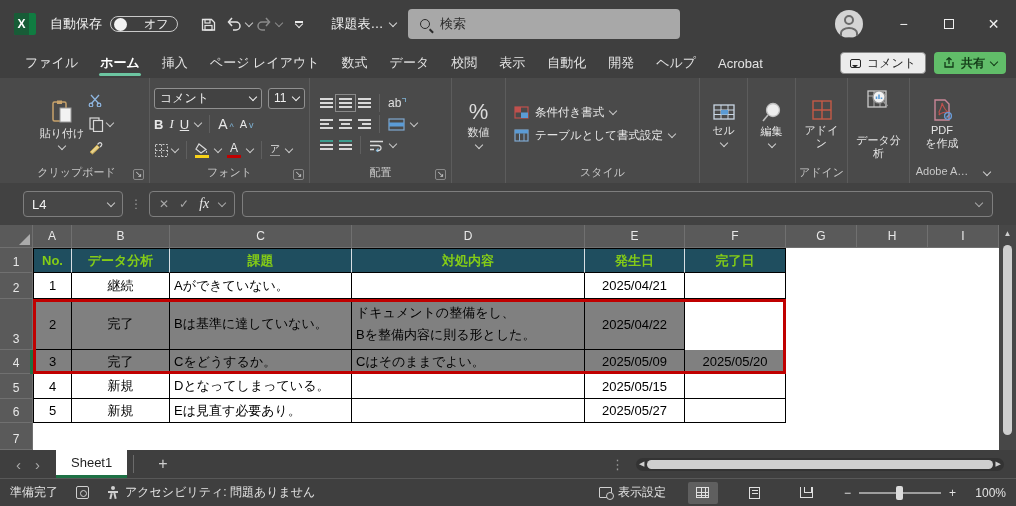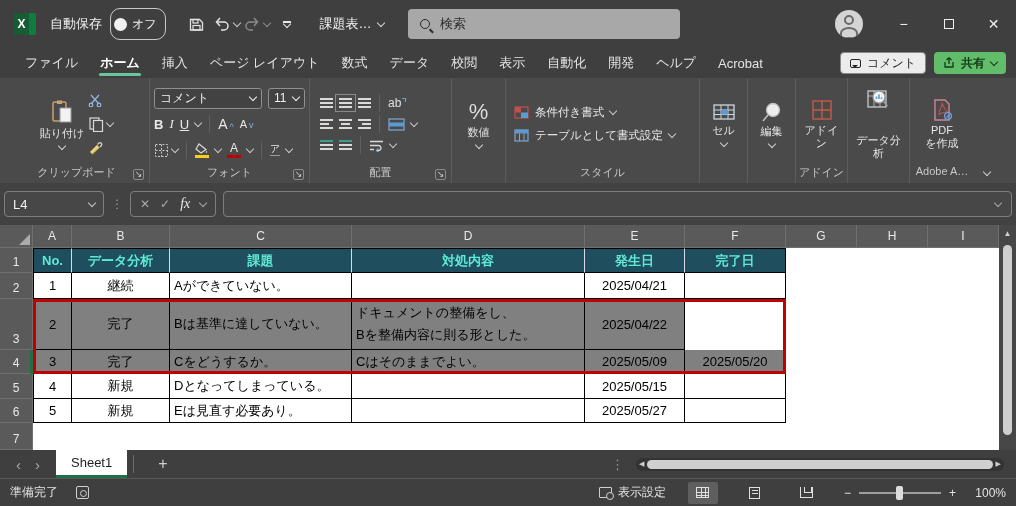--- a/index.html
+++ b/index.html
@@ -4,21 +4,21 @@
 <style>
   * { margin:0; padding:0; box-sizing:border-box; }
   body { font-family:"Liberation Sans", sans-serif; background:#222; }
   .win { position:relative; width:1016px; height:506px; background:#3F3F3F; overflow:hidden; color:#E6E6E6; }
 
   
   .titlebar { position:relative; height:48px; background:#3F3F3F; display:flex; align-items:center; }
   .xlicon { width:22px; height:22px; margin:0 14px 0 14px; position:relative; background:#107C41; border-radius:2px; }
   .xlicon::after { content:"X"; position:absolute; left:0; top:0; width:15px; height:22px; background:#185C37; color:#fff; font-size:12px; font-weight:bold; display:flex; align-items:center; justify-content:center; border-radius:2px 0 0 2px; }
   .tb-label { font-size:13px; color:#F0F0F0; margin-right:8px; }
-  .toggle { display:flex; align-items:center; gap:5px; border:1px solid #C9C9C9; border-radius:10px; height:32px; padding:0 8px 0 3px; margin-right:16px; }
+  .toggle { display:flex; align-items:center; gap:17px; border:1px solid #C9C9C9; border-radius:10px; height:16px; padding:0 8px 0 3px; margin-right:16px; }
   .knob { width:13px; height:13px; border-radius:50%; background:#F2F2F2; }
   .toggle .st { font-size:12px; color:#F0F0F0; }
   .qat-btn { width:30px; height:30px; display:flex; align-items:center; justify-content:center; color:#E8E8E8; }
   .chev { width:6px; height:6px; border-right:1.4px solid currentColor; border-bottom:1.4px solid currentColor; transform:rotate(45deg); display:inline-block; margin-top:-3px; }
   .chev-bar { display:inline-flex; flex-direction:column; align-items:center; gap:1px; color:#E8E8E8; }
   .chev-bar i { display:block; width:8px; height:1.5px; background:currentColor; }
   .disabled { color:#8B8B8B !important; }
   .doc-title { font-size:13px; color:#F4F4F4; margin:0 6px 0 18px; }
   .searchbox { position:absolute; left:408px; top:9px; width:272px; height:30px; background:#A8A8A8; border-radius:4px; display:flex; align-items:center; gap:10px; padding:0 12px; color:#2B2B2B; font-size:13px; }
   .mag { width:10px; height:10px; border:1.6px solid #2B2B2B; border-radius:50%; position:relative; flex:0 0 auto; }
@@ -60,40 +60,40 @@
   .vline { width:1px; height:18px; background:#5F5F5F; margin:0 2px; }
   .ico-lines { display:flex; flex-direction:column; gap:2.5px; }
   .ico-lines i { display:block; height:1.6px; background:#D9D9D9; }
   .stylebtn { display:flex; align-items:center; gap:6px; font-size:11.5px; color:#E8E8E8; height:19px; white-space:nowrap; }
   .ribbon-collapse { display:flex; align-items:flex-end; justify-content:center; padding-bottom:8px; width:26px; color:#CFCFCF; }
   .pre { white-space:pre-line; }
   .wrap2 { width:34px; word-break:break-all; }
   .wrap3 { width:48px; word-break:break-all;margin-top:20px; }
 
   
-  .fbar { height:42px; background:#424242; display:flex; align-items:center; padding:0 4px; gap:7px; }
+  .fbar { height:42px; background:#424242; display:flex; align-items:center; padding:0 23px; gap:7px; }
   .namebox { width:100px; height:26px; background:#474747; border:1px solid #7E7E7E; border-radius:4px; display:flex; align-items:center; justify-content:space-between; padding:0 8px; font-size:13px; color:#F2F2F2; }
   .fdots { color:#9A9A9A; font-size:12px; }
   .fbtns { height:26px; border:1px solid #7E7E7E; border-radius:4px; display:flex; align-items:center; gap:10px; padding:0 9px; }
   .fbtns .g { color:#A8A8A8; font-size:12px; }
   .fx { font-family:"Liberation Serif", serif; font-style:italic; color:#E8E8E8; font-size:14px; }
   .finput { flex:1; height:26px; background:#474747; border:1px solid #7E7E7E; border-radius:4px; display:flex; align-items:center; justify-content:flex-end; padding:0 10px; color:#BFBFBF; }
 
   
   .gridzone { display:flex; height:225px; background:#FFFFFF; }
   .grid { position:relative; width:999px; height:225px; background:#fff; }
   .grow { display:flex; align-items:stretch; }
   .h-ch{height:23px}.h-r1{height:25px}.h-r2{height:26px}.h-r3{height:51px}.h-r4{height:24px}.h-r5{height:25px}.h-r6{height:24px}.h-r7{height:27px}
   .w-rh{width:33px}.w-a{width:39px}.w-b{width:98px}.w-c{width:182px}.w-d{width:233px}.w-e{width:100px}.w-f{width:101px}.w-g{width:71px}.w-h{width:71px}.w-i{width:71px}
   .cell { overflow:hidden; flex:0 0 auto; }
   .ch { background:#5A5A5A; color:#E8E8E8; font-size:12px; display:flex; align-items:center; justify-content:center; border-right:1px solid #707070; border-bottom:1px solid #707070; }
   .rh { background:#5A5A5A; color:#E8E8E8; font-size:12px; display:flex; align-items:flex-end; justify-content:center; padding-bottom:3px; border-right:1px solid #707070; border-bottom:1px solid #707070; }
   .corner { position:relative; background:#5A5A5A; }
   .tri { position:absolute; right:2px; bottom:2px; width:0; height:0; border-left:11px solid transparent; border-bottom:11px solid #ABABAB; }
-  .th { background:#1F4E5F; color:#5eead4; font-weight:bold; font-size:13px; display:flex; align-items:center; justify-content:center; border-top:1px solid #000; border-bottom:1px solid #000; border-right:1px solid #D7DEE3; }
+  .th { background:#1F4E5F; color:#84cc16; font-weight:bold; font-size:13px; display:flex; align-items:center; justify-content:center; border-top:1px solid #000; border-bottom:1px solid #000; border-right:1px solid #D7DEE3; }
   .th.first { border-left:1px solid #000; }
   .th.last { border-right:1px solid #000; }
   .tc { background:#fff; color:#000; font-size:13px; display:flex; align-items:center; padding:0 4px; border-right:1px solid #000; border-bottom:1px solid #000; }
   .tc.first { border-left:1px solid #000; }
   .tc.center { justify-content:center; }
   .tc.pre { white-space:pre-line; line-height:22px; }
   .hl { background:#808080; }
   .filler { flex:1 1 auto; background:#fff; }
   .red-box { position:absolute; left:33px; top:74px; width:753px; height:75px; border:3px solid #C00000; pointer-events:none; }
   .green-ind { position:absolute; left:30px; top:125px; width:3px; height:24px; background:#1E7145; pointer-events:none; }
@@ -657,20 +657,29 @@
         <span class="hs-arrow">◀</span>
         <span class="hs-thumb"></span>
         <span class="hs-arrow">▶</span>
       </div>
     </div>
   </div>
 
   <div class="statusbar">
     <span>準備完了</span>
     <span class="macro-ico"></span>
+    <span class="acc">
+      <span class="acc-ico">
+          <span class="h"></span>
+          <span class="a"></span>
+          <span class="l"></span>
+          <span class="r"></span>
+        </span>
+      <span>アクセシビリティ: 問題ありません</span>
+    </span>
     <div class="st-right">
       <span class="dispset">
         <span class="disp-ico"></span>
         <span>表示設定</span>
       </span>
       <span class="viewbtn active">
           <span class="v-grid"></span>
         </span>
       <span class="viewbtn">
           <span class="v-page"></span>

